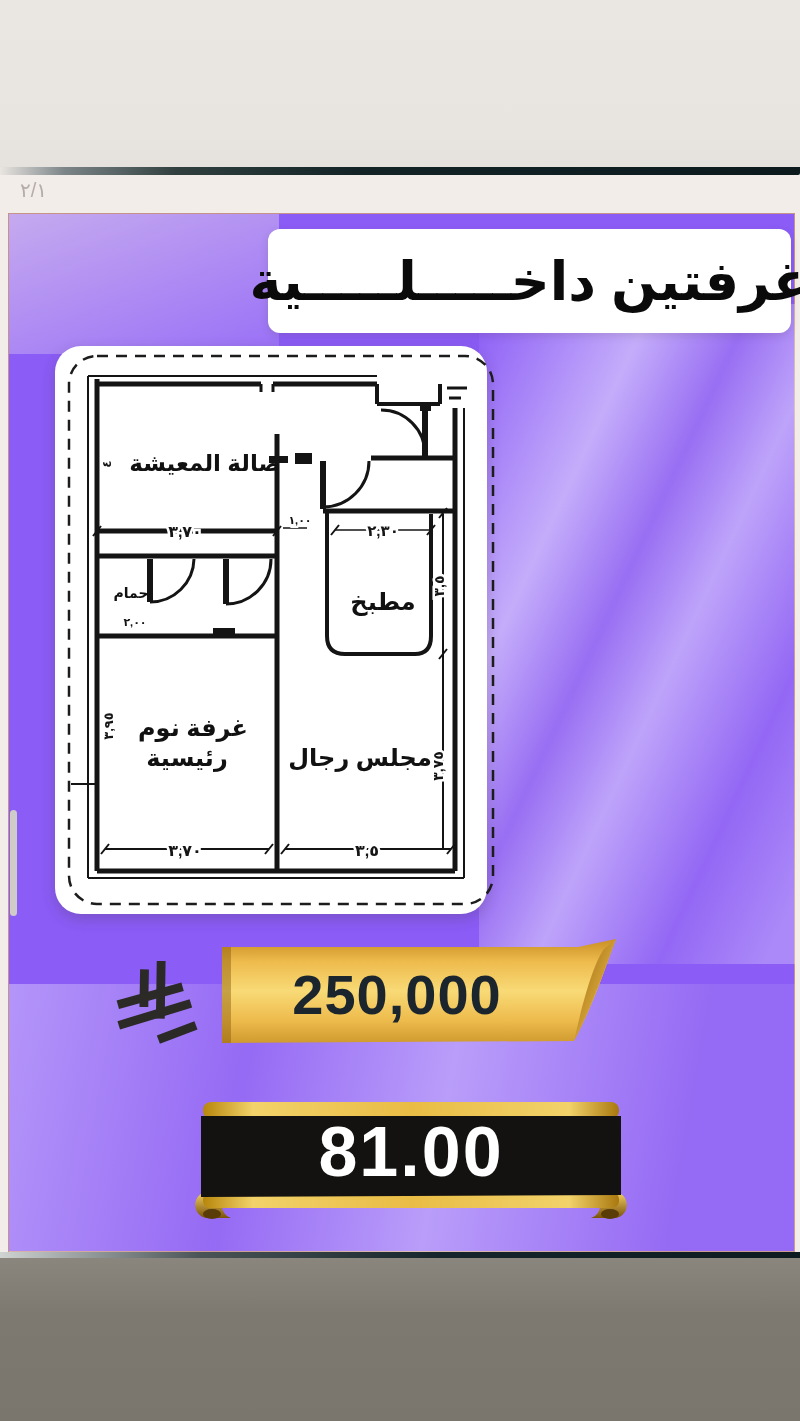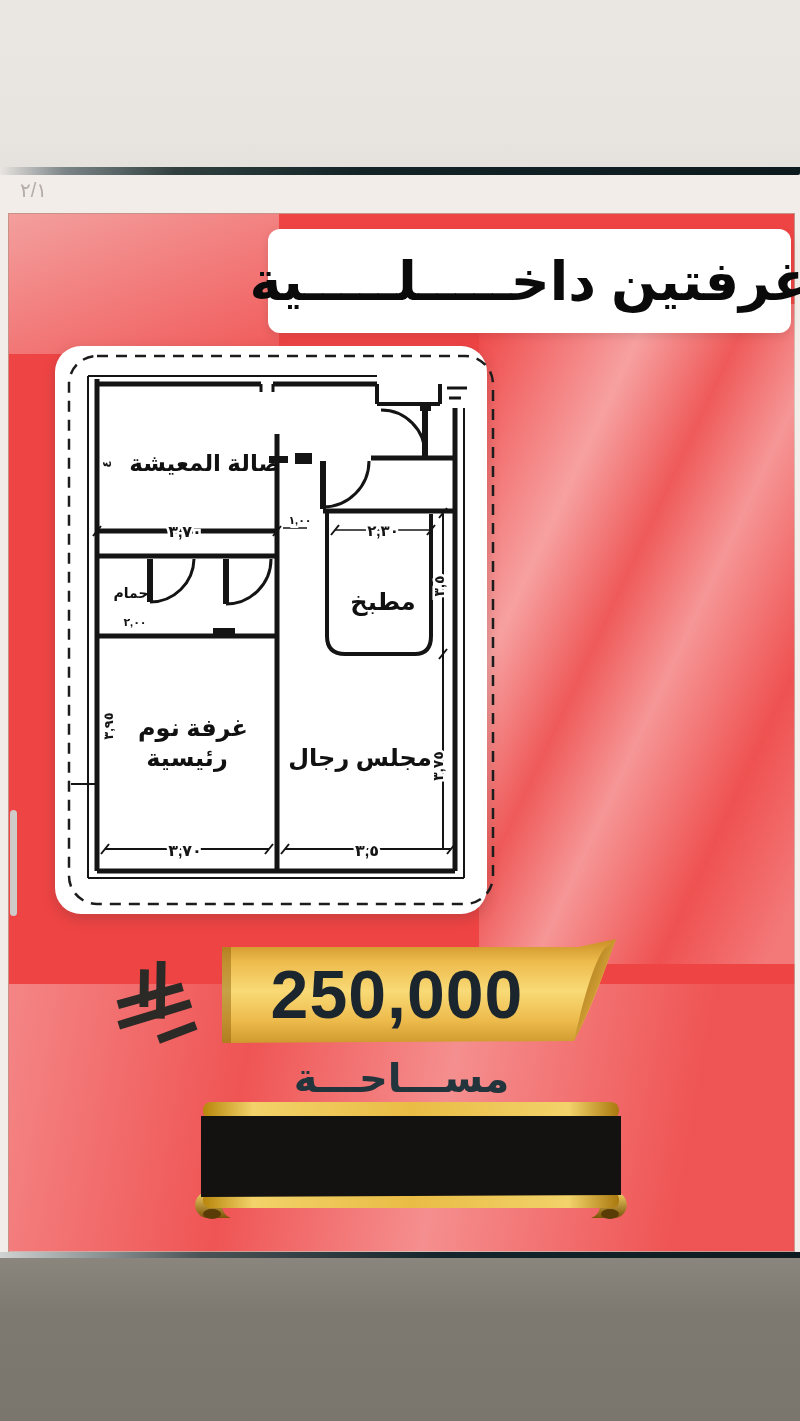--- a/index.html
+++ b/index.html
@@ -15,21 +15,21 @@
   .top-band { left:0; top:0; width:800px; height:167px; background:linear-gradient(180deg,#eae6e2 0%,#e8e4e0 80%,#e5e1dd 100%); }
   .top-divider { left:0; top:167px; width:800px; height:8px;
     background:linear-gradient(90deg, rgba(232,228,224,0) 0%, #7c8588 8%, #31403f 22%, #132326 45%, #0c1a1e 100%);
     border-radius:0 0 2px 2px; }
   .mid-bg { left:0; top:175px; width:800px; height:1077px; background:#f2ede9; }
   .page-indicator { left:20px; top:178px; width:60px; height:22px;
     color:#b5aca7; font-size:20px; letter-spacing:1px; }
 
   
   .content { left:8px; top:213px; width:787px; height:1039px;
-    background:#ef4444; border:1px solid #c79288; }
+    background:#8b5cf6; border:1px solid #c79288; }
   .fold { pointer-events:none; }
   .fold1 { left:470px; top:90px; width:316px; height:660px; opacity:.55;
     background:linear-gradient(115deg, rgba(255,255,255,0) 0%, rgba(255,255,255,.9) 28%, rgba(235,226,221,.25) 44%, rgba(255,255,255,.8) 58%, rgba(238,230,225,.15) 78%, rgba(255,255,255,.5) 95%); }
   .fold2 { left:0px; top:770px; width:787px; height:270px; opacity:.5;
     background:linear-gradient(100deg, rgba(255,255,255,.7) 0%, rgba(240,232,228,.2) 30%, rgba(255,255,255,.8) 55%, rgba(238,230,226,.2) 85%); }
   .fold3 { left:0px; top:0px; width:270px; height:140px; opacity:.6;
     background:linear-gradient(160deg, rgba(246,236,233,.9), rgba(255,255,255,.2)); }
 
   
   .title-box { left:259px; top:15px; width:523px; height:104px;
@@ -47,21 +47,21 @@
   .rm { font-weight:700; fill:#111; text-anchor:middle; direction:rtl; }
   .dim { font-weight:700; fill:#151515; text-anchor:middle;
     stroke:#ffffff; stroke-width:5px; paint-order:stroke; }
 
   
   .riyal { left:100px; top:745px; width:98px; height:100px; }
   .gold-ribbon { left:203px; top:723px; width:412px; height:114px; }
   .gold-ribbon svg { display:block; width:412px; height:114px; }
   .price-amount { left:203px; top:730px; width:370px; height:100px;
     display:flex; align-items:center; justify-content:center;
-    font-size:68px; font-weight:700; color:#1a252e; letter-spacing:1px; }
+    font-size:56px; font-weight:700; color:#1a252e; letter-spacing:1px; }
 
   
   .area-label { left:190px; top:841px; width:405px; text-align:center;
     font-size:40px; font-weight:700; color:#22343c; direction:rtl; }
   .area-ribbon { left:186px; top:883px; width:432px; height:132px; }
   .area-ribbon svg { display:block; width:432px; height:132px; }
   .area-value { left:186px; top:898px; width:432px; text-align:center;
     font-size:70px; font-weight:700; color:#ffffff; letter-spacing:2px; }
 
   
@@ -185,21 +185,20 @@
           <stop offset="1" stop-color="#f1cf6b"></stop>
         </linearGradient>
       </defs>
       <path d="M10,10 L366,10 L404,2 C392,34 382,66 362,104 L10,106 Z" fill="url(#gg)"></path>
       <rect x="10" y="10" width="9" height="96" fill="rgba(138,90,12,0.45)"></rect>
       <path d="M404,2 C392,34 382,66 362,104 C372,60 382,26 392,12 Z" fill="url(#fg)"></path>
     </svg>
   </div>
   <div class="abs price-amount">250,000</div>
 
-  <div class="abs area-label">مســـاحـــة</div>
 
   <div class="abs area-ribbon">
     <svg viewBox="0 0 432 132">
       <defs>
         <linearGradient id="gg2" x1="0" y1="0" x2="1" y2="0">
           <stop offset="0" stop-color="#b8860b"></stop>
           <stop offset="0.12" stop-color="#f2d26a"></stop>
           <stop offset="0.5" stop-color="#e9bc45"></stop>
           <stop offset="0.88" stop-color="#f2d26a"></stop>
           <stop offset="1" stop-color="#a9780e"></stop>
@@ -211,17 +210,18 @@
       </defs>
       <path d="M8,96 C-3,100 -3,119 12,121 L36,121 C24,117 24,100 36,98 Z" fill="url(#cg)"></path>
       <path d="M424,96 C435,100 435,119 420,121 L396,121 C408,117 408,100 396,98 Z" fill="url(#cg)"></path>
       <ellipse cx="17" cy="117" rx="9" ry="5" fill="#5a3c06"></ellipse>
       <ellipse cx="415" cy="117" rx="9" ry="5" fill="#5a3c06"></ellipse>
       <rect x="8" y="5" width="416" height="17" rx="8" fill="url(#gg2)"></rect>
       <rect x="8" y="95" width="416" height="16" rx="7" fill="url(#gg2)"></rect>
       <path d="M6,19 L426,19 L426,98 L6,100 Z" fill="#141210"></path>
     </svg>
   </div>
+  <div class="abs area-value">81.00</div>
 </div>
 
 <div class="abs scroll-thumb"></div>
 <div class="abs bottom-divider"></div>
 <div class="abs bottom-band"></div>
 
 </body></html>

